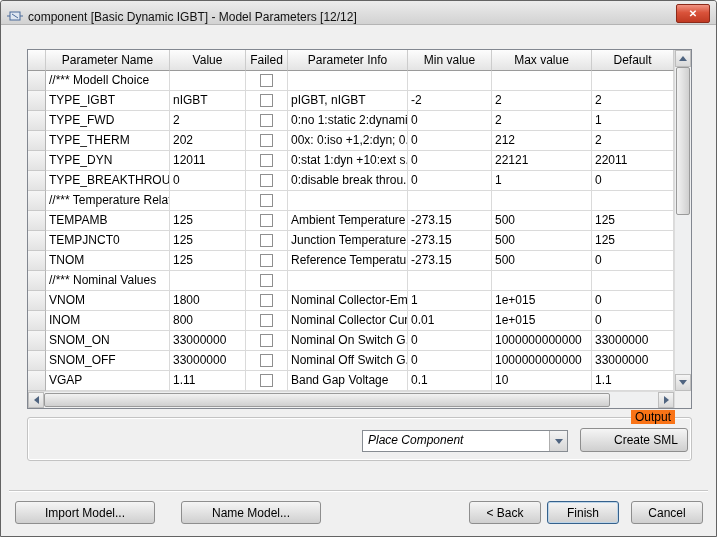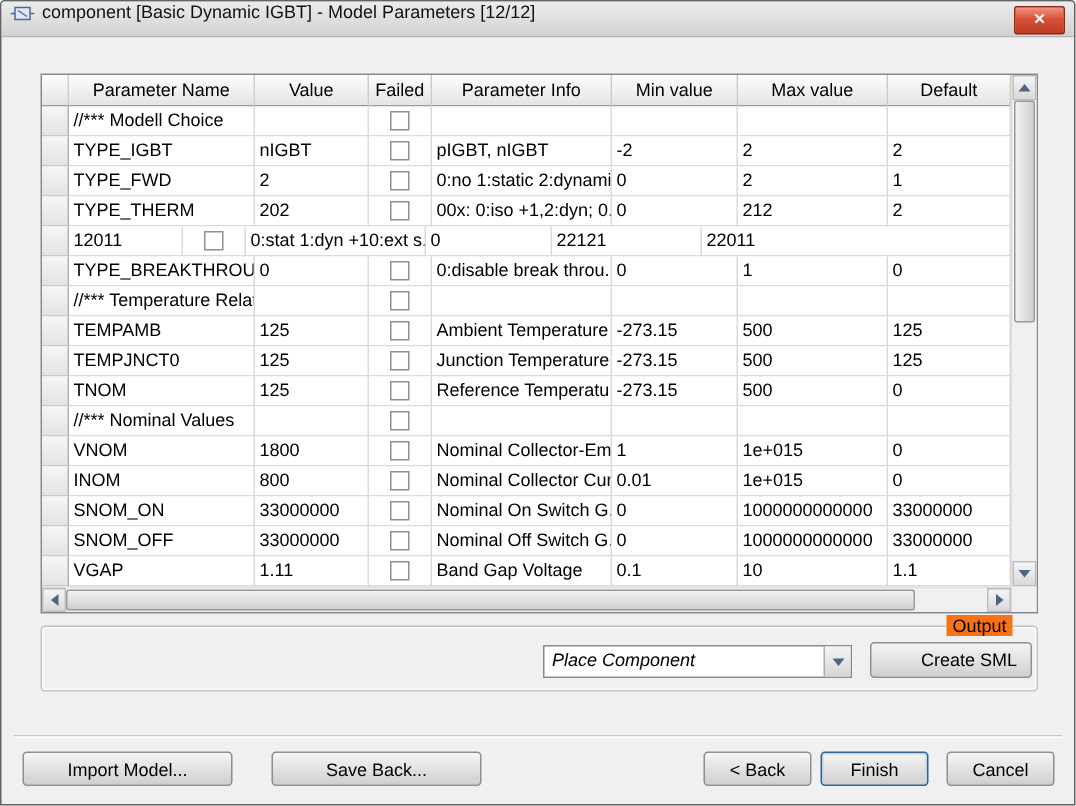--- a/index.html
+++ b/index.html
@@ -1,20 +1,20 @@
 <!DOCTYPE html>
 <html><head>
 <meta charset="utf-8">
 <style>
   html,body{margin:0;padding:0;background:#fff;}
   body{width:717px;height:537px;overflow:hidden;font-family:"Liberation Sans",sans-serif;font-size:12px;color:#000;}
   .window{position:relative;width:715px;height:535px;border:1px solid #636363;border-radius:3px 3px 0 0;background:#f0f0f0;box-sizing:content-box;}
   
   .titlebar{position:absolute;left:0;top:0;width:100%;height:23px;border-radius:3px 3px 0 0;
-    background:linear-gradient(#ececec,#d2d2d2);border-bottom:1px solid #b4b4b4;display:flex;align-items:flex-start;}
+    background:linear-gradient(#ececec,#d2d2d2);border-bottom:1px solid #b4b4b4;display:flex;align-items:flex-end;}
   .title-icon{width:16px;height:16px;margin:0 5px 0 6px;flex:0 0 auto;}
   .title-text{font-size:12px;color:#111;white-space:nowrap;}
   .close-btn{position:absolute;top:3px;right:6px;width:32px;height:17px;border:1px solid #8c2a1a;border-radius:2px;
     background:linear-gradient(#f09383,#d9523a 45%,#c03a23);display:flex;align-items:center;justify-content:center;cursor:default;}
   .close-x{color:#fff;font-size:10px;font-weight:bold;line-height:1;}
   
   .table-outer{position:absolute;left:26px;top:48px;width:665px;height:360px;border:1px solid #828790;background:#fff;display:flex;box-sizing:border-box;}
   .left-col{width:646px;display:flex;flex-direction:column;}
   .grid{height:341px;overflow:hidden;background:#fff;}
   .trow{display:flex;height:20px;line-height:19px;}
@@ -145,20 +145,21 @@
             <div class="cell col2 cb-cell">
               <span class="checkbox"></span>
             </div>
             <div class="cell col3">00x: 0:iso +1,2:dyn; 0...</div>
             <div class="cell col4">0</div>
             <div class="cell col5">212</div>
             <div class="cell col6">2</div>
           </div>
           <div class="trow">
             <div class="cell rowhead"></div>
+            <div class="cell col0">TYPE_DYN</div>
             <div class="cell col1">12011</div>
             <div class="cell col2 cb-cell">
               <span class="checkbox"></span>
             </div>
             <div class="cell col3">0:stat 1:dyn +10:ext s...</div>
             <div class="cell col4">0</div>
             <div class="cell col5">22121</div>
             <div class="cell col6">22011</div>
           </div>
           <div class="trow">
@@ -328,18 +329,18 @@
       <span class="combo-text">Place Component</span>
       <span class="combo-btn">
           <span class="tri tri-down"></span>
         </span>
     </div>
     <div class="btn create-sml">Create SML</div>
   </div>
 
   <div class="divider"></div>
   <div class="btn footer-btn btn-import">Import Model...</div>
-  <div class="btn footer-btn btn-save">Save Back...</div>
+  <div class="btn footer-btn btn-save">Name Model...</div>
   <div class="btn footer-btn btn-back">&lt; Back</div>
   <div class="btn footer-btn btn-finish">Finish</div>
   <div class="btn footer-btn btn-cancel">Cancel</div>
 
 </div>
 
 </body></html>

